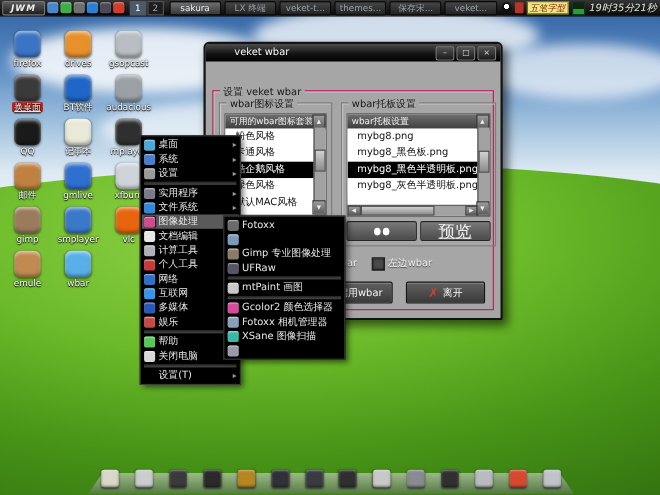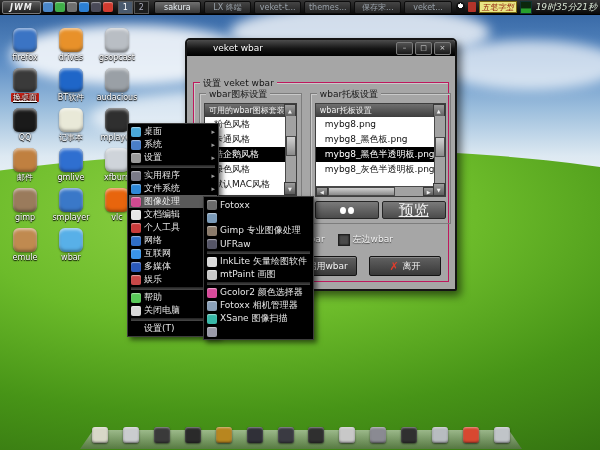--- a/index.html
+++ b/index.html
@@ -414,20 +414,25 @@
       <span class="mlbl">图像处理</span>
       <span class="marr"></span>
     </div>
 
     <div class="mitem">
       <span class="mic" style="background: rgb(232, 232, 232);"></span>
       <span class="mlbl">文档编辑</span>
       <span class="marr"></span>
     </div>
 
+    <div class="mitem">
+      <span class="mic" style="background: rgb(176, 176, 184);"></span>
+      <span class="mlbl">计算工具</span>
+      <span class="marr"></span>
+    </div>
 
     <div class="mitem">
       <span class="mic" style="background: rgb(200, 58, 58);"></span>
       <span class="mlbl">个人工具</span>
       <span class="marr"></span>
     </div>
 
     <div class="mitem">
       <span class="mic" style="background: rgb(47, 111, 200);"></span>
       <span class="mlbl">网络</span>
@@ -502,24 +507,20 @@
     <div class="mitem">
       <span class="mic" style="background: rgb(85, 85, 102);"></span>
       <span class="mlbl">UFRaw</span>
     </div>
 
     <div class="mitem sep">
       
       
     </div>
 
-    <div class="mitem">
-      <span class="mic" style="background: rgb(218, 218, 218);"></span>
-      <span class="mlbl">InkLite 矢量绘图软件</span>
-    </div>
 
     <div class="mitem">
       <span class="mic" style="background: rgb(200, 200, 200);"></span>
       <span class="mlbl">mtPaint 画图</span>
     </div>
 
     <div class="mitem sep">
       
       
     </div>

